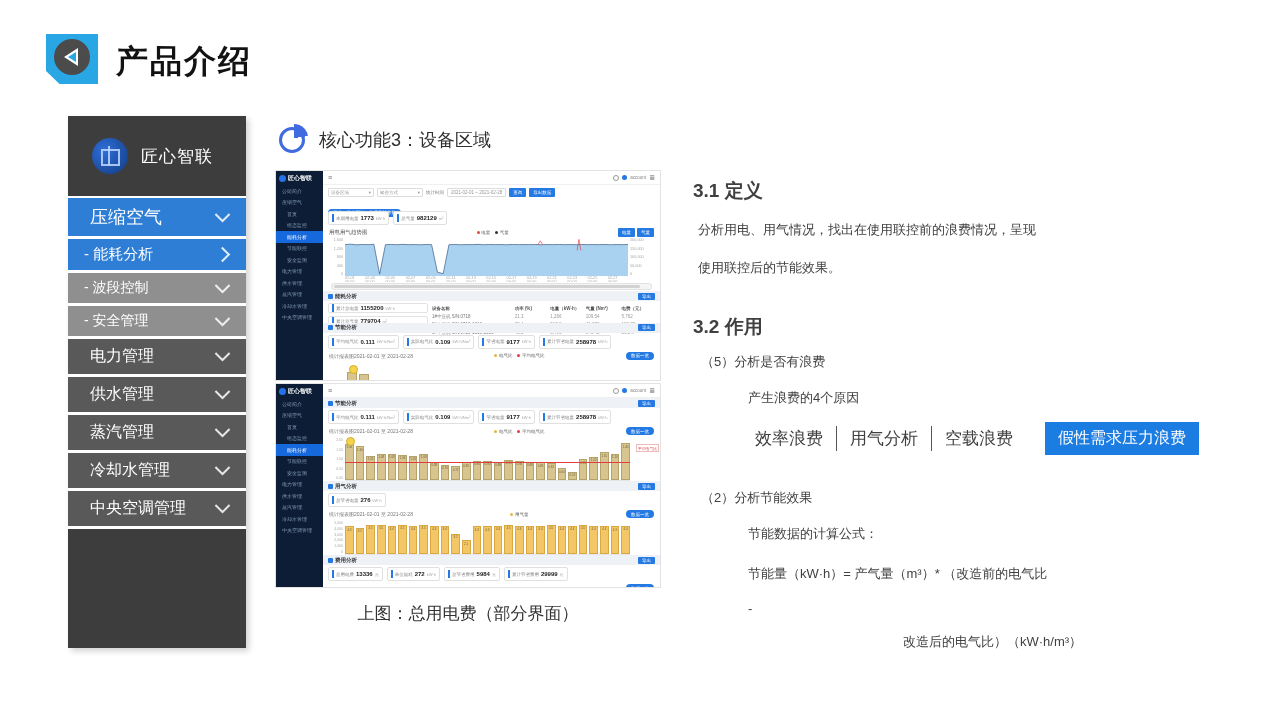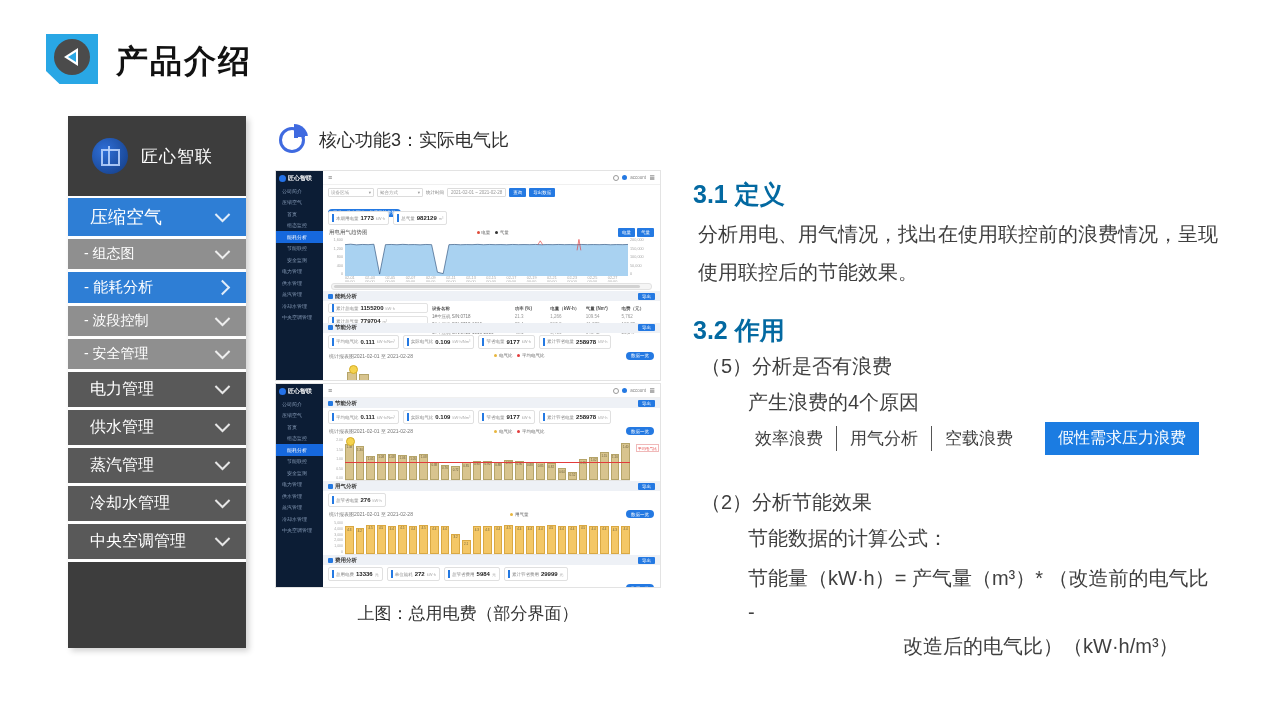--- a/index.html
+++ b/index.html
@@ -39,22 +39,22 @@
   
   .core-heading{position:absolute;left:277px;top:125px;display:flex;align-items:center;gap:12px;}
   .pie-icon{position:relative;width:30px;height:30px;flex:none;}
   .pie-ring{position:absolute;inset:2px;border:3px solid #3f6ae0;border-radius:50%;}
   .pie-wedge{position:absolute;inset:1px;border-radius:50%;background:conic-gradient(#3f6ae0 0 82deg,transparent 82deg 360deg);transform:translate(2px,-2px);}
   .core-text{font-size:18px;color:#2f2f2f;}
   .caption{position:absolute;left:275px;top:602px;width:386px;text-align:center;font-size:17px;color:#333;}
 
   
   .abs{position:absolute;}
-  .h2{font-size:25px;font-weight:bold;color:#0369a1;}
-  .body-t{font-size:20px;color:#3f3f3f;}
+  .h2{font-size:19px;font-weight:bold;color:#404040;}
+  .body-t{font-size:13px;color:#3f3f3f;}
   .waste-row{position:absolute;left:755px;top:421px;height:34px;display:flex;align-items:center;}
   .waste-item{font-size:17px;color:#3f3f3f;white-space:nowrap;}
   .waste-div{width:1px;height:25px;background:#555;margin:0 13px;}
   .waste-highlight{margin-left:32px;color:#fff;font-size:16px;padding:6px 13px;white-space:nowrap;}
 
   
   .shot{position:absolute;left:275px;width:386px;background:#fff;border:1px solid #e3e3e3;
         box-sizing:border-box;display:flex;overflow:hidden;}
   #shot1{top:170px;height:211px;}
   #shot2{top:383px;height:205px;}
@@ -149,24 +149,20 @@
 <div class="sidebar">
   <div class="sb-logo">
     <span class="slogo"></span>
     <span class="sb-logo-text">匠心智联</span>
   </div>
   <div id="sidebar-menu">
       <div class="menu-item primary-active">
         <span class="mi-label">压缩空气</span>
         <span class="chev chev-down"></span>
       </div>
-      <div class="menu-item sub">
-        <span class="mi-label">- 组态图</span>
-        <span class="chev chev-down"></span>
-      </div>
       <div class="menu-item sub-active">
         <span class="mi-label">- 能耗分析</span>
         <span class="chev chev-right"></span>
       </div>
       <div class="menu-item sub">
         <span class="mi-label">- 波段控制</span>
         <span class="chev chev-down"></span>
       </div>
       <div class="menu-item sub">
         <span class="mi-label">- 安全管理</span>
@@ -194,21 +190,21 @@
       </div>
     </div>
   <div class="sb-fill"></div>
 </div>
 
 <div class="core-heading">
   <span class="pie-icon">
     <span class="pie-ring"></span>
     <span class="pie-wedge"></span>
   </span>
-  <span class="core-text">核心功能3：实际电气比</span>
+  <span class="core-text">核心功能3：设备区域</span>
 </div>
 
 <div class="shot" id="shot1">
   <div class="mini-nav">
     <div class="mini-logo">
       <span class="dot"></span>
       <span class="t">匠心智联</span>
     </div>
     <div id="nav1">
         <div class="mini-nav-item">公司简介</div>

